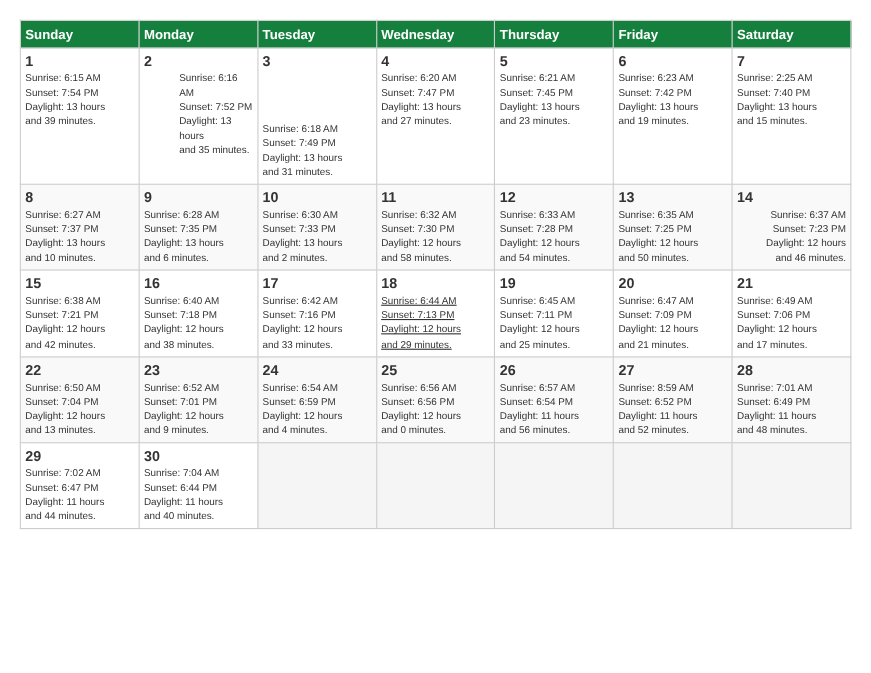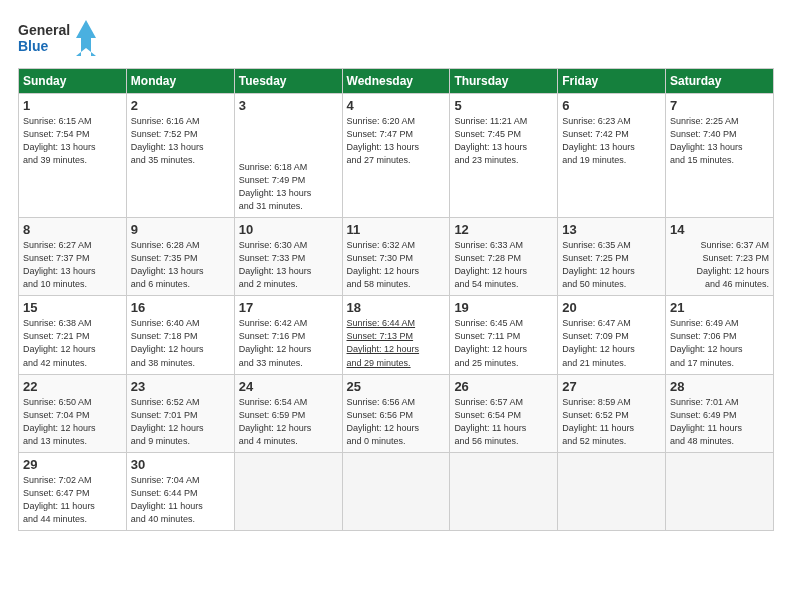--- a/index.html
+++ b/index.html
@@ -76,33 +76,20 @@
       color: #333;
     }
     tr:nth-child(even) td:not(.empty) {
       background: #f9f9f9;
     }
   </style>
 </head>
 <body>
 
 <div class="page">
-  <div class="header-area">
-    <div class="logo">
-  <svg width="80" height="40" viewBox="0 0 80 40">
-    <text x="0" y="17" font-size="14" font-weight="bold" fill="#333" font-family="Arial">General</text>
-    <text x="0" y="33" font-size="14" font-weight="bold" fill="#1a6bb5" font-family="Arial">Blue</text>
-    <polygon points="68,2 78,20 73,20 73,38 78,38 68,30 58,38 63,38 63,20 58,20" fill="#4ab0e0"></polygon>
-  </svg>
-</div>
-    <div class="title-area">
-      <div class="month-title"></div>
-      <div class="location"></div>
-    </div>
-  </div>
 
   <table>
     <thead>
       <tr>
       <th>Sunday</th>
           <th>Monday</th>
           <th>Tuesday</th>
           <th>Wednesday</th>
           <th>Thursday</th>
           <th>Friday</th>
@@ -113,42 +100,42 @@
     <tr>
           <td>
             <span class="day-num">1</span>
             <div class="day-info" style="white-space: pre-line;">Sunrise: 6:15 AM
 Sunset: 7:54 PM
 Daylight: 13 hours
 and 39 minutes.</div>
           </td>
           <td>
             <span class="day-num">2</span>
-            <div class="day-info" style="white-space: pre-line;">Sunrise: 6:16 AM
+            <div class="day-info" style="white-space: pre-line; margin-left: 32px;">Sunrise: 6:16 AM
 Sunset: 7:52 PM
 Daylight: 13 hours
 and 35 minutes.</div>
           </td>
           <td>
             <span class="day-num">3</span>
             <div class="day-info" style="white-space: pre-line; margin-top: 48px;">Sunrise: 6:18 AM
 Sunset: 7:49 PM
 Daylight: 13 hours
 and 31 minutes.</div>
           </td>
           <td>
             <span class="day-num">4</span>
             <div class="day-info" style="white-space: pre-line;">Sunrise: 6:20 AM
 Sunset: 7:47 PM
 Daylight: 13 hours
 and 27 minutes.</div>
           </td>
           <td>
             <span class="day-num">5</span>
-            <div class="day-info" style="white-space: pre-line;">Sunrise: 11:21 AM
+            <div class="day-info" style="white-space: pre-line;">Sunrise: 6:21 AM
 Sunset: 7:45 PM
 Daylight: 13 hours
 and 23 minutes.</div>
           </td>
           <td>
             <span class="day-num">6</span>
             <div class="day-info" style="white-space: pre-line;">Sunrise: 6:23 AM
 Sunset: 7:42 PM
 Daylight: 13 hours
 and 19 minutes.</div>

